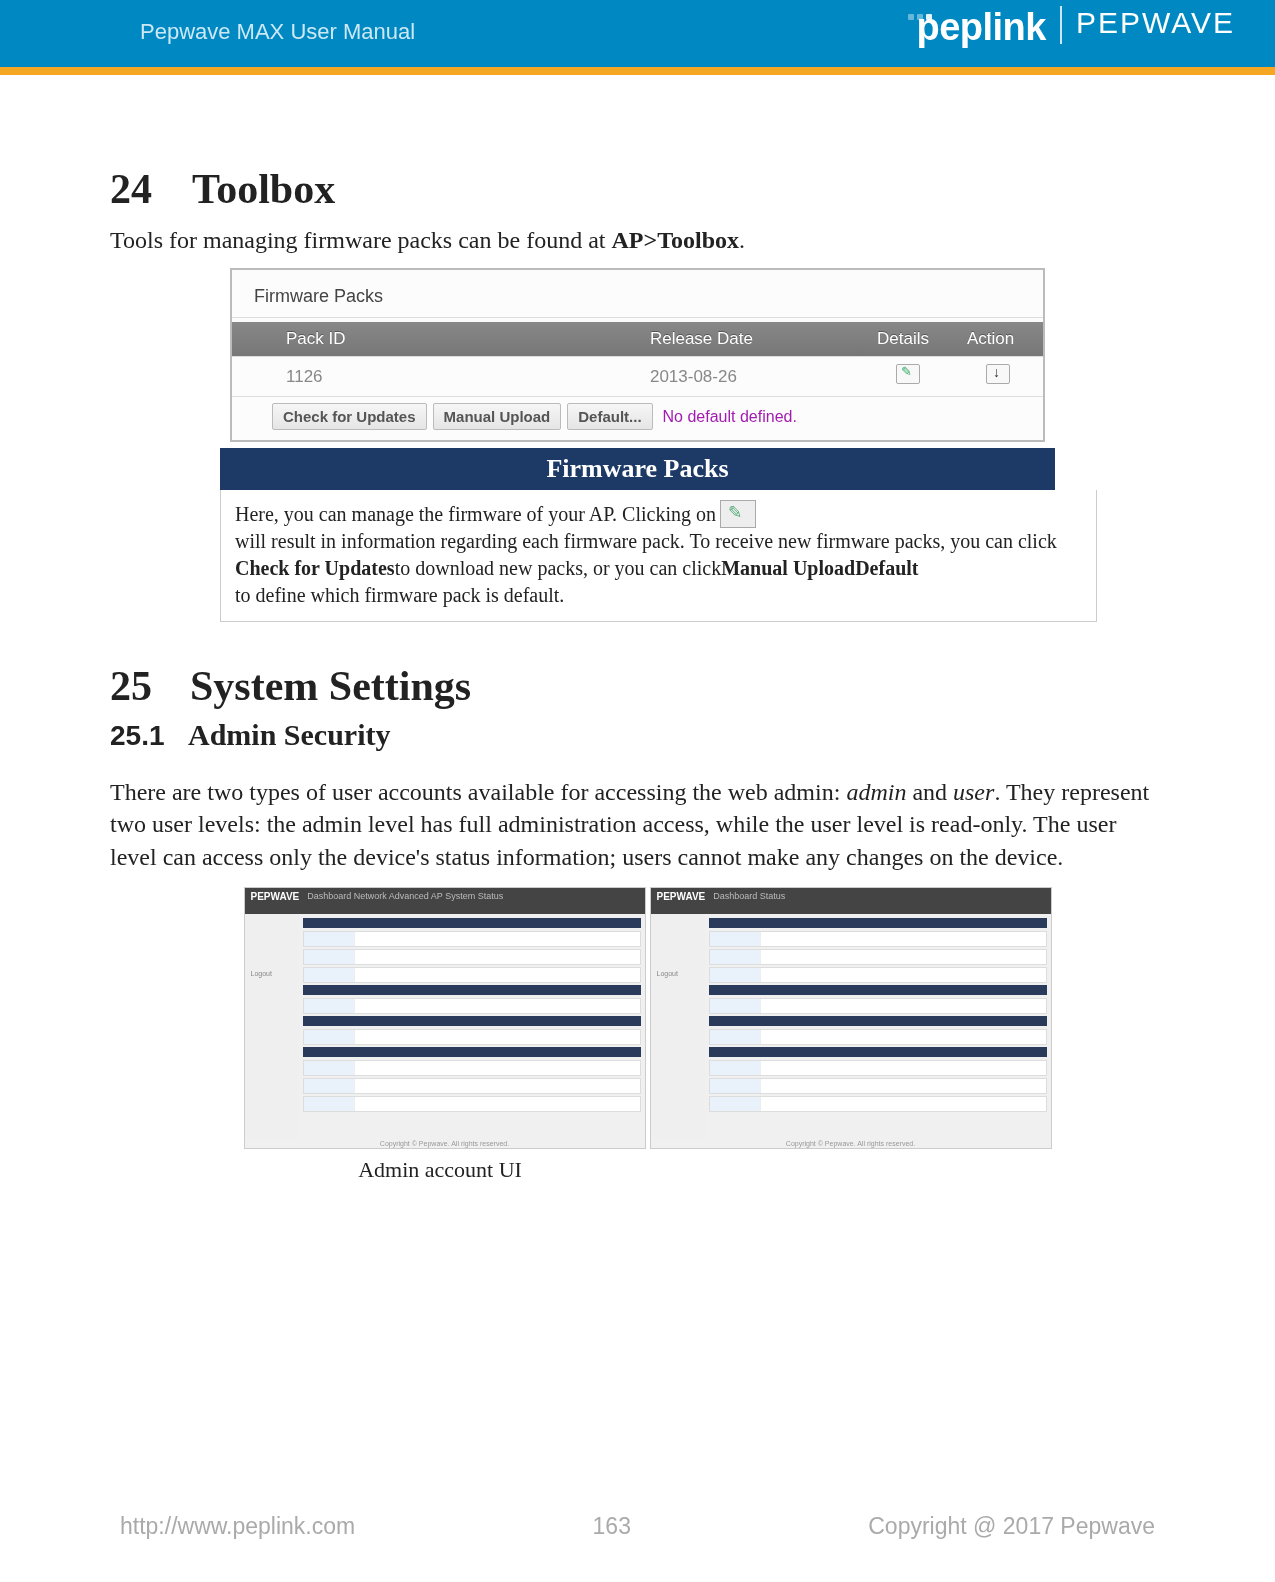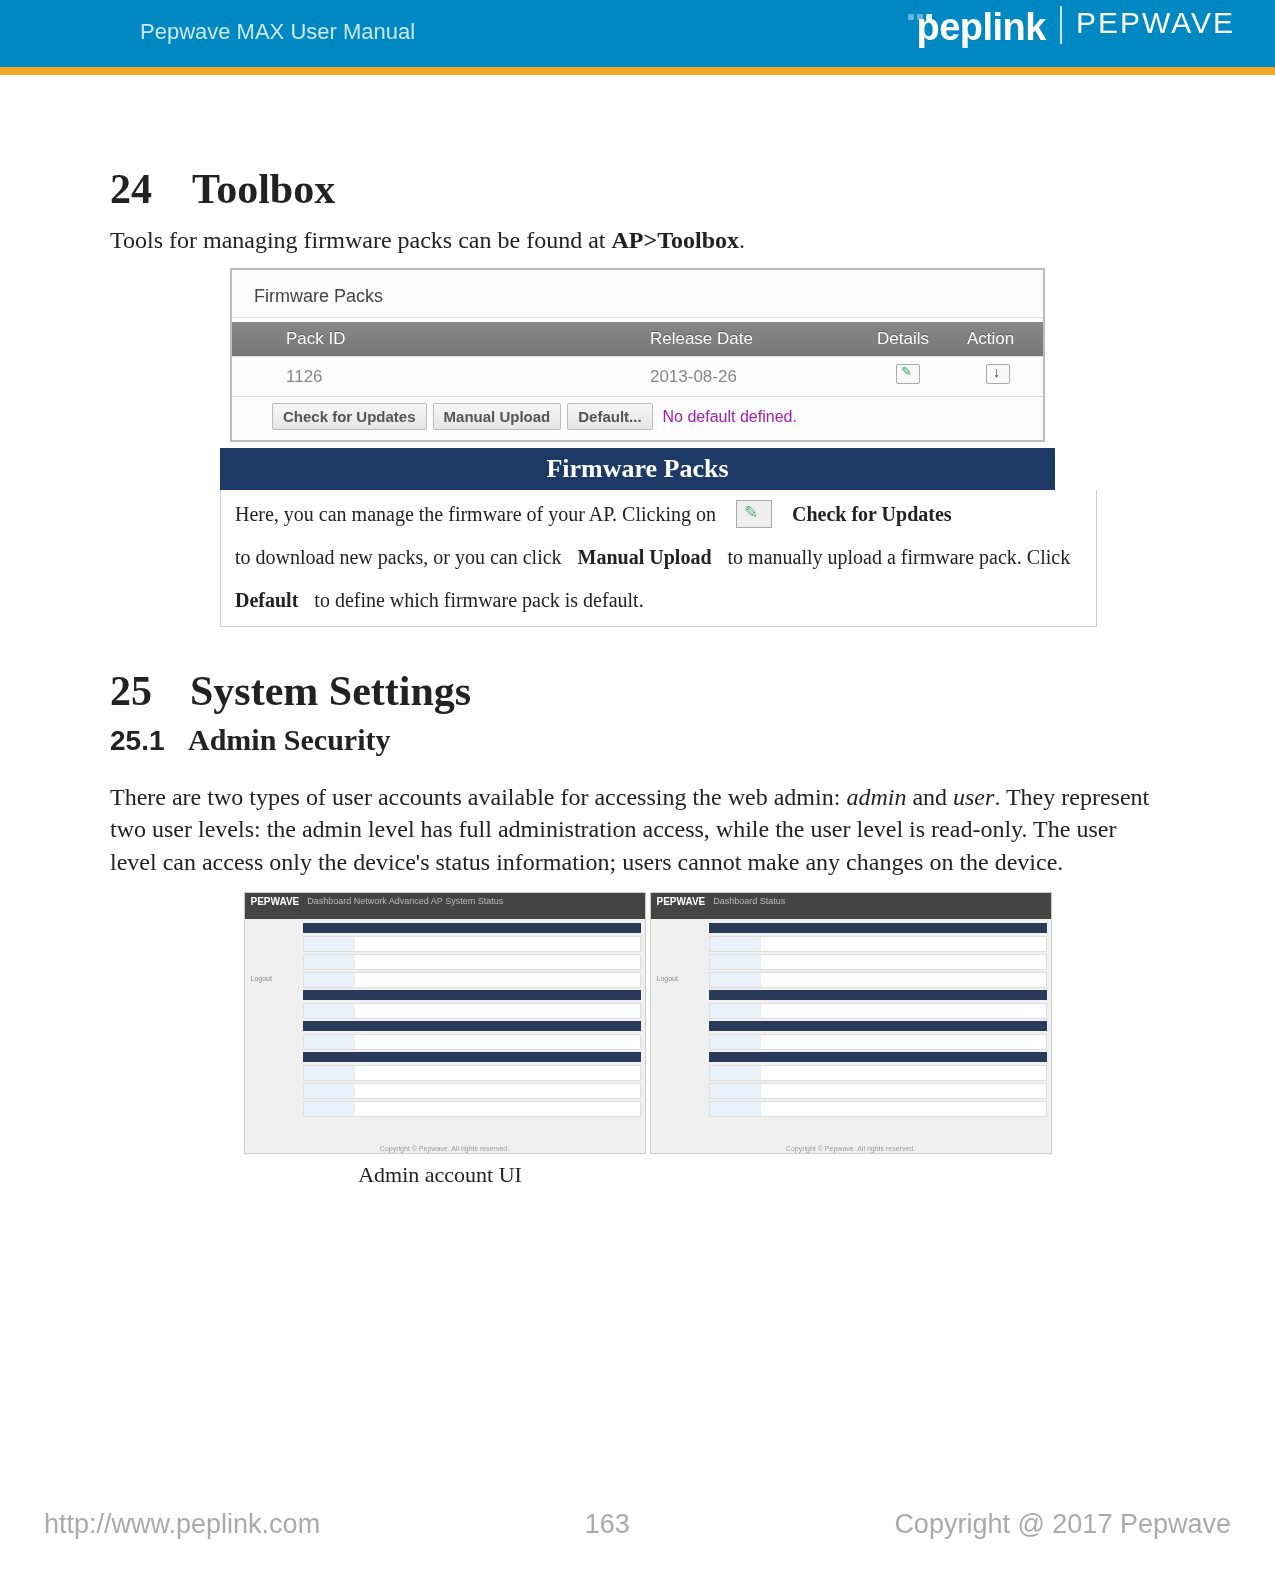--- a/index.html
+++ b/index.html
@@ -92,21 +92,21 @@
   .info-bar {
     background: #1d3a66; color:#fff; text-align:center;
     font-family: "Times New Roman", serif; font-size: 26px; font-weight:bold;
     padding: 6px 0; margin: 0 110px 0 110px; margin-top:6px;
   }
   .info-box {
     border: 1px solid #ccc; border-top:none;
     margin: 0 68px 40px 110px;
     padding: 10px 14px 12px 14px;
     font-family: "Times New Roman", serif; font-size: 20px; line-height: 1.35;
-    display:flex; flex-wrap:wrap; align-items:center; gap:16px;
+    display:flex; flex-wrap:wrap; align-items:center; gap:0px;
   }
   .inline-icon { display:inline-block; width:34px; height:26px; vertical-align:middle; border:1px solid #aaa; background:#eee; position:relative; margin:0 4px;}
   .inline-icon::after{content:"✎"; color:#5a7; font-size:17px; position:absolute; left:7px; top:1px;}
   h2 { font-family: "Times New Roman", serif; font-size: 42px; font-weight:bold; margin: 30px 0 8px 0;}
   h2 .num { display:inline-block; width:80px;}
   h3 {margin:6px 0 12px 0;}
   h3 .num { font-family: Arial, sans-serif; font-size:28px; font-weight:bold; display:inline-block; width:78px;}
   h3 .txt { font-family:"Times New Roman",serif; font-size:30px; font-weight:bold;}
   .body { font-family:"Times New Roman",serif; font-size:24px; line-height:1.35; margin-bottom:14px;}
   .italic { font-style: italic;}
@@ -125,21 +125,21 @@
   .mini .bar{ height:10px; background:#2a3a5a; margin-bottom:3px;}
   .mini .row{ height:14px; background:#fff; border:1px solid #ddd; margin-bottom:2px; display:flex;}
   .mini .row .c{ width:50px; border-right:1px solid #eee; background:#e9f2fa;}
   .mini .ft{ text-align:center; font-size:7px; color:#999; padding:2px 0;}
   .shots-labels { display:flex; margin: 8px 110px 22px 130px;}
   .shots-labels div { width:400px; text-align:center; font-family:"Times New Roman",serif; font-size:22px;}
   .shots-labels .gap{ width:4px;}
   .footer {
     position:absolute; bottom:42px; left:0; right:0;
     display:flex; justify-content:space-between;
-    padding: 0 44px; font-family: Arial, sans-serif; font-size:27px; color:#aaa;
+    padding: 0 120px; font-family: Arial, sans-serif; font-size:23px; color:#aaa;
   }
   a.flink{ color:#aaa; text-decoration:none;}
 </style>
 </head>
 <body>
 
 <div class="page">
 
   <div class="top-banner">
     <div class="manual-title">Pepwave MAX User Manual</div>
@@ -203,24 +203,24 @@
         <button>Manual Upload</button>
         <button>Default...</button>
         <span class="status">No default defined.</span>
       </div>
     </div>
 
     <div class="info-bar">Firmware Packs</div>
     <div class="info-box">
       <span>Here, you can manage the firmware of your AP. Clicking on</span>
       <span class="inline-icon"></span>
+      <span>will result in information regarding each firmware pack. To receive new firmware packs, you can click </span>
       <span class="bold">Check for Updates</span>
       <span> to download new packs, or you can click </span>
       <span class="bold">Manual Upload</span>
-      <span> to manually upload a firmware pack. Click </span>
       <span class="bold">Default</span>
       <span> to define which firmware pack is default.</span>
     </div>
 
     <h2>
       <span class="num">25</span><span>System Settings</span>
     </h2>
     <h3>
       <span class="num">25.1</span><span class="txt">Admin Security</span>
     </h3>

